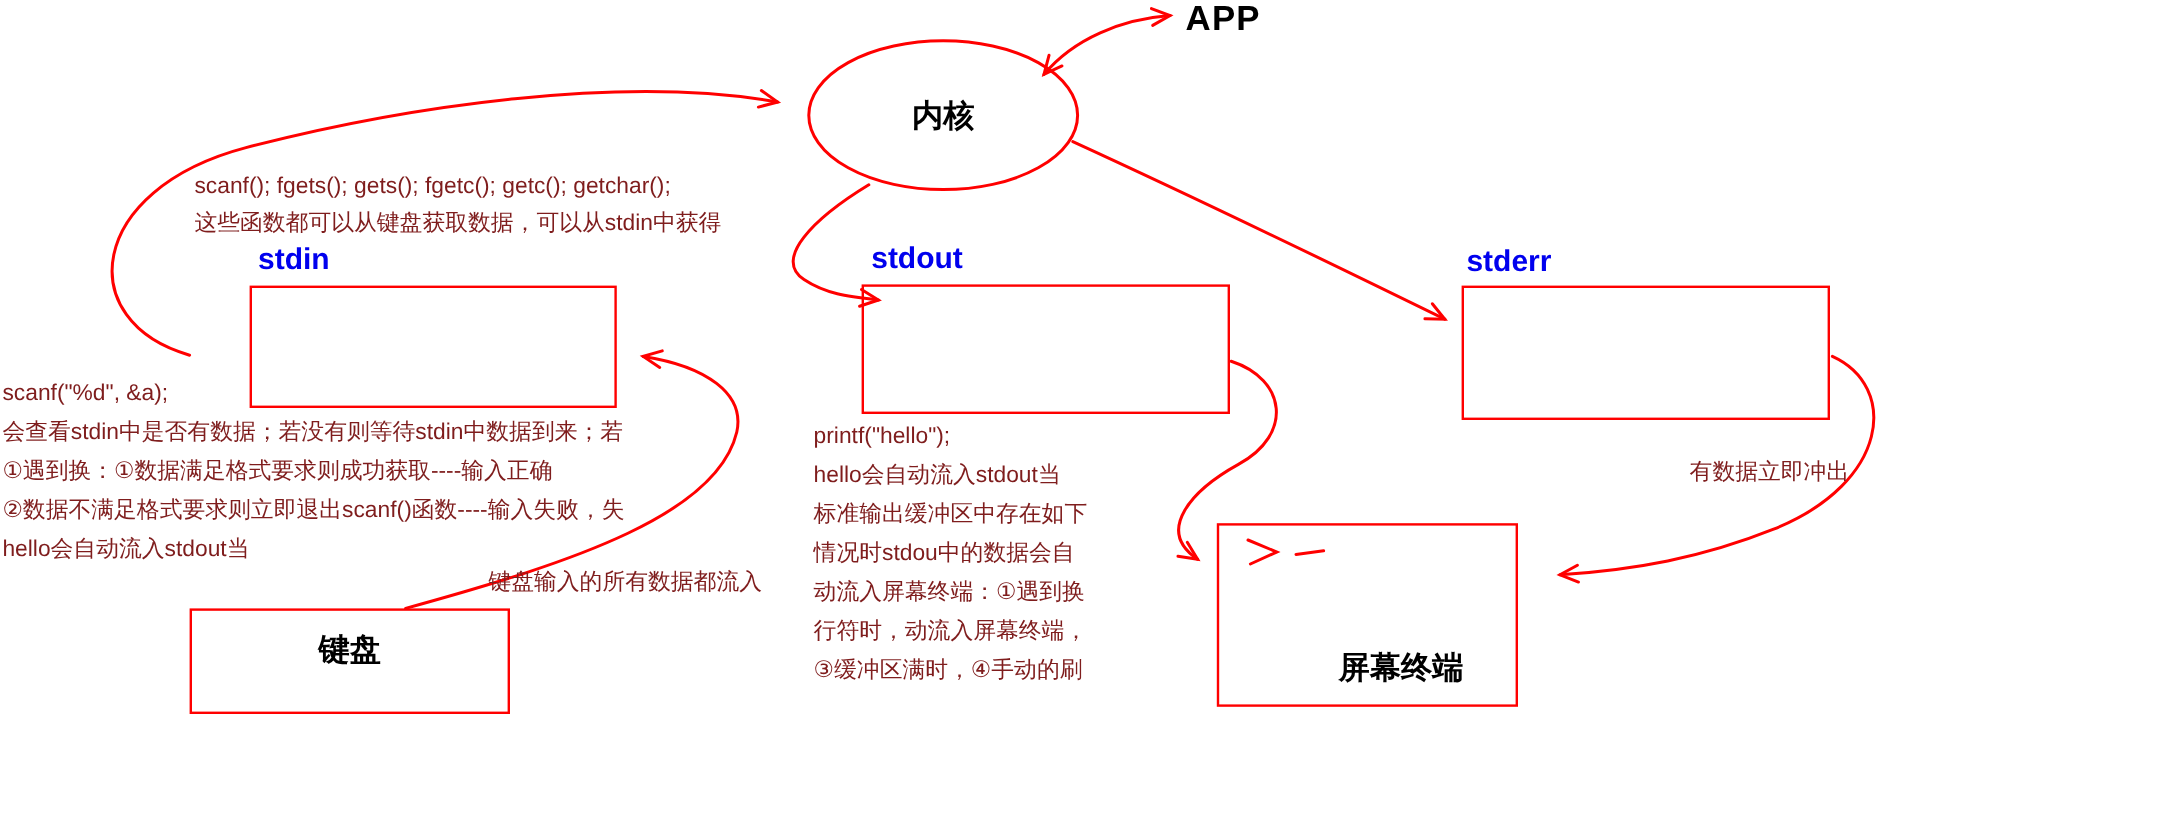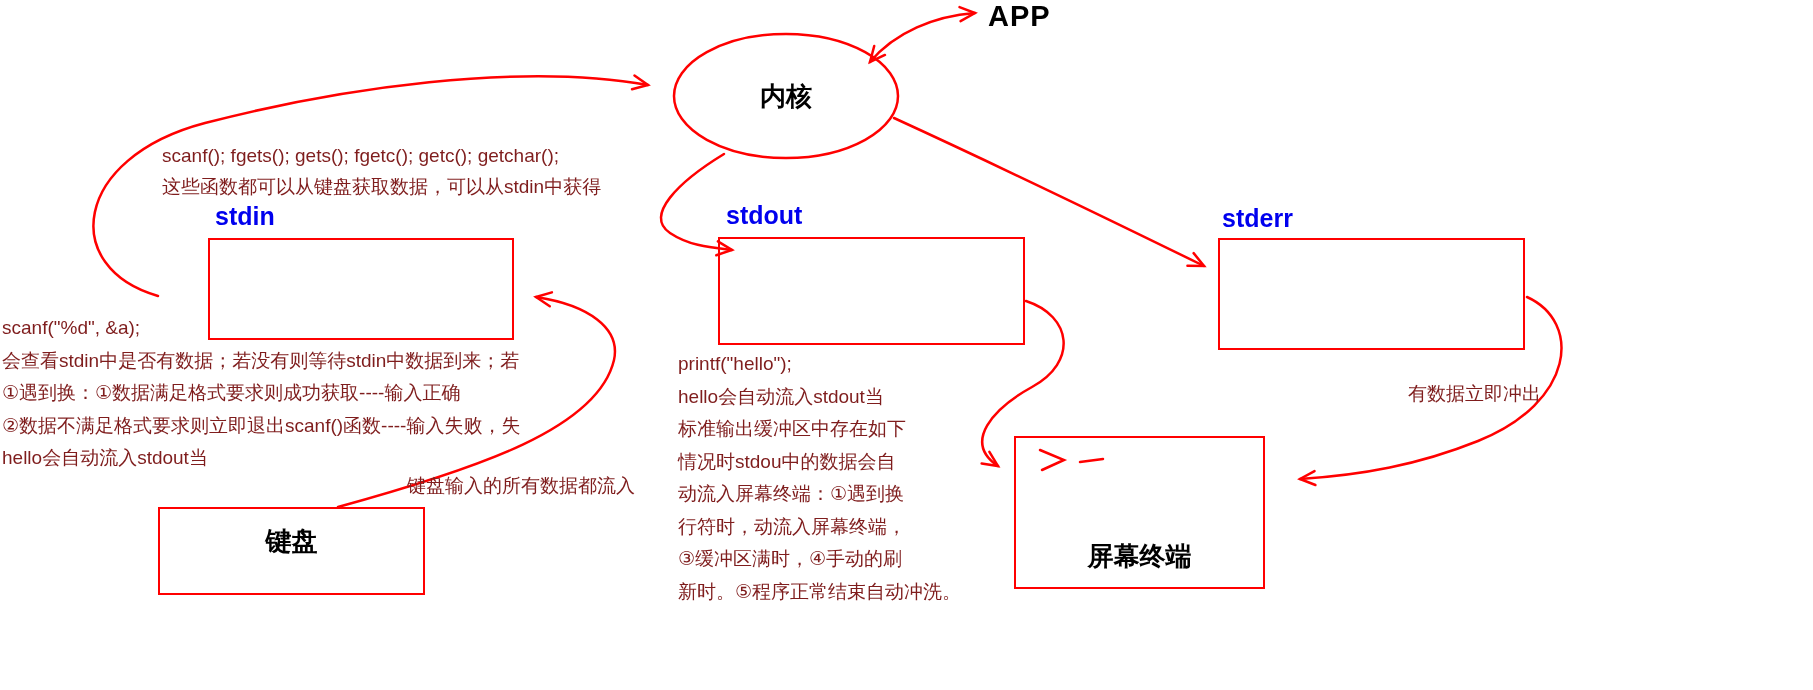--- a/index.html
+++ b/index.html
@@ -58,21 +58,21 @@
   <div class="lbl-blue" style="left:726px;top:201px;">stdout</div>
   <div class="box" style="left:718px;top:237px;width:307px;height:108px;"></div>
 
   <div class="lbl-blue" style="left:1222px;top:204px;">stderr</div>
   <div class="box" style="left:1218px;top:238px;width:307px;height:112px;"></div>
 
   <div class="box" style="left:158px;top:507px;width:267px;height:88px;"></div>
   <div class="lbl-black center-text" style="left:158px;top:525px;width:267px;height:32px;">键盘</div>
 
   <div class="box" style="left:1014px;top:436px;width:251px;height:153px;"></div>
-  <div class="lbl-black center-text" style="left:1014px;top:540px;width:251px;height:32px;">屏幕终端</div>
+  <div class="lbl-black center-text" style="left:1014px;top:540px;width:251px;height:32px;padding-left:28px;">屏幕终端</div>
 
   <div class="magenta" style="left:162px;top:140px;line-height:31px;">
     <div>scanf(); fgets(); gets(); fgetc(); getc(); getchar();</div>
     <div>这些函数都可以从键盘获取数据，可以从stdin中获得</div>
   </div>
 
   <div class="magenta" style="left:2px;top:312px;">
     <div>scanf("%d", &amp;a);</div>
     <div>会查看stdin中是否有数据；若没有则等待stdin中数据到来；若</div>
     <div>①遇到换：①数据满足格式要求则成功获取----输入正确</div>
@@ -83,18 +83,17 @@
   <div class="magenta" style="left:407px;top:470px;">键盘输入的所有数据都流入</div>
 
   <div class="magenta" style="left:678px;top:348px;">
     <div>printf("hello");</div>
     <div>hello会自动流入stdout当</div>
     <div>标准输出缓冲区中存在如下</div>
     <div>情况时stdou中的数据会自</div>
     <div>动流入屏幕终端：①遇到换</div>
     <div>行符时，动流入屏幕终端，</div>
     <div>③缓冲区满时，④手动的刷</div>
-    <div>新时。⑤程序正常结束自动冲洗。</div>
   </div>
 
   <div class="magenta" style="left:1408px;top:378px;font-family:Liberation Serif, serif;">有数据立即冲出</div>
 
 </div>
 
 </body></html>

